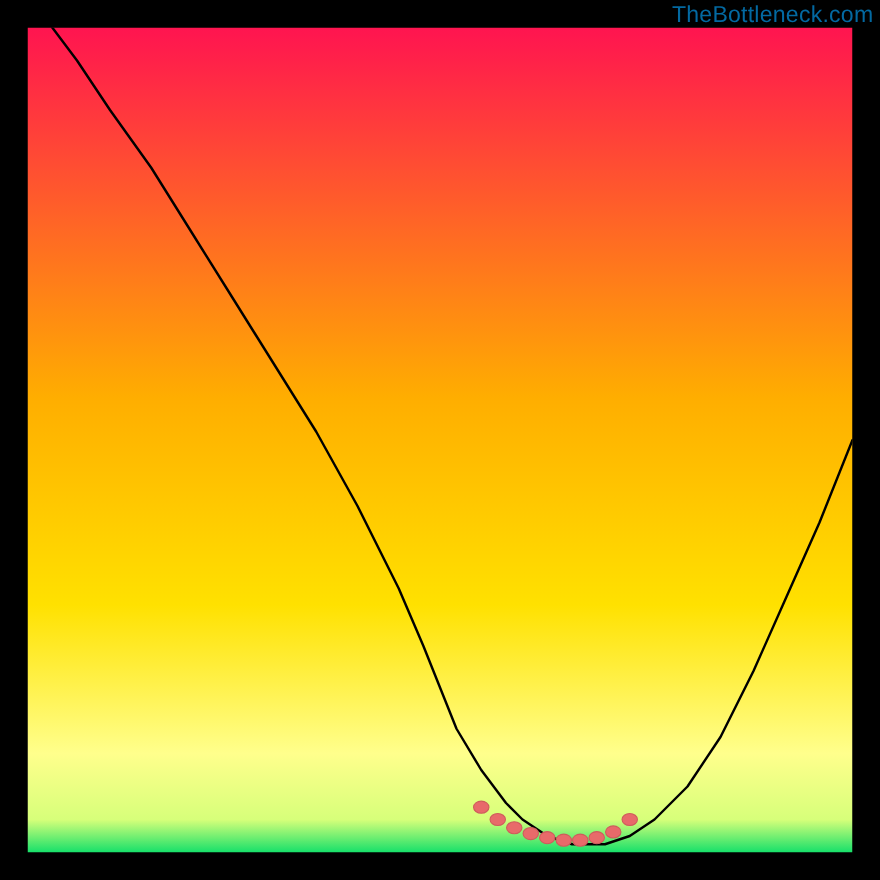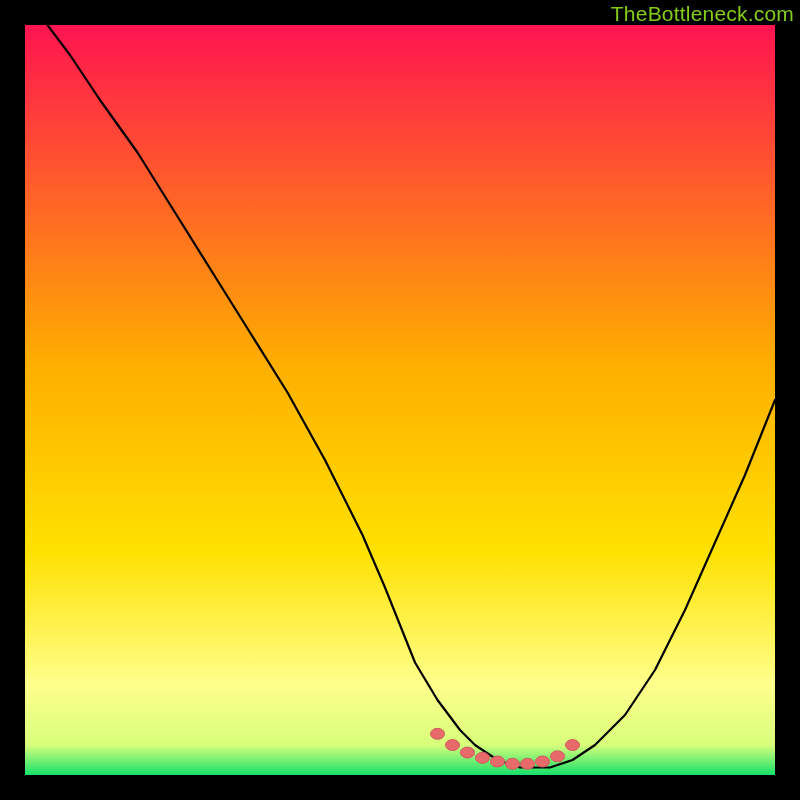--- a/index.html
+++ b/index.html
@@ -21,21 +21,21 @@
     position: absolute;
     top: 25px;
     left: 25px;
     width: 750px;
     height: 750px;
   }
   .watermark {
     position: absolute;
     top: 2px;
     right: 6px;
-    color: #84cc16;
+    color: #0369a1;
     font-size: 21px;
     font-weight: 500;
     letter-spacing: 0.2px;
     user-select: none;
   }
 </style>
 </head>
 <body>
 
 <div class="frame">

